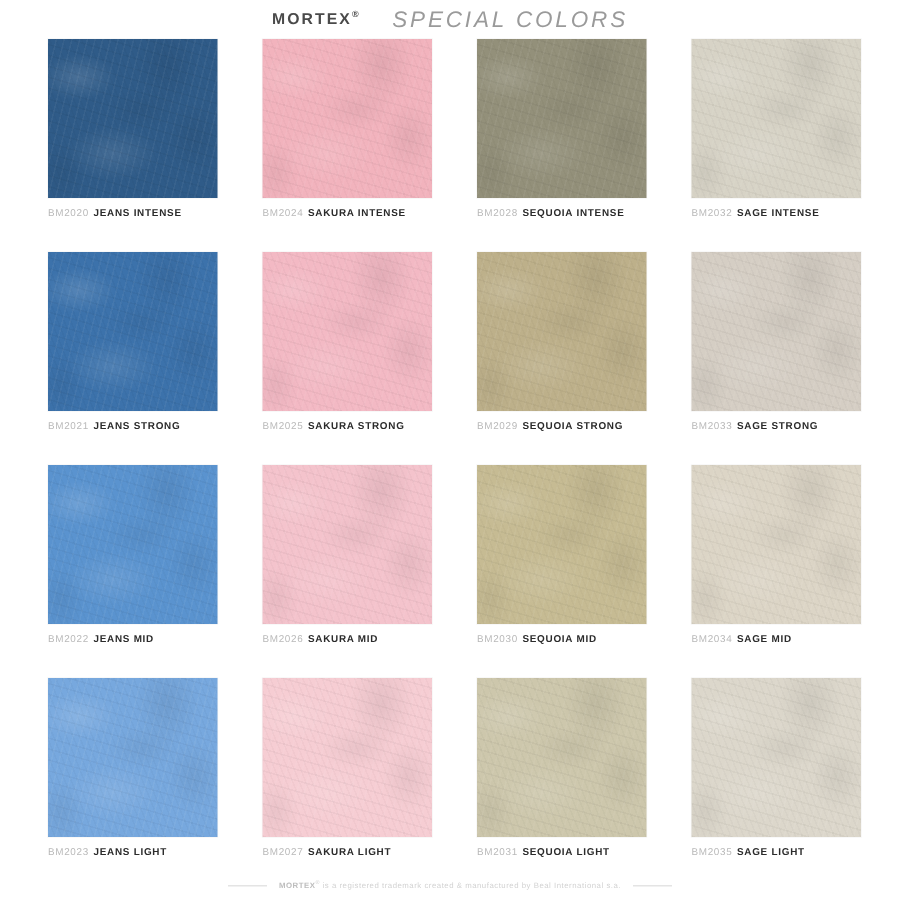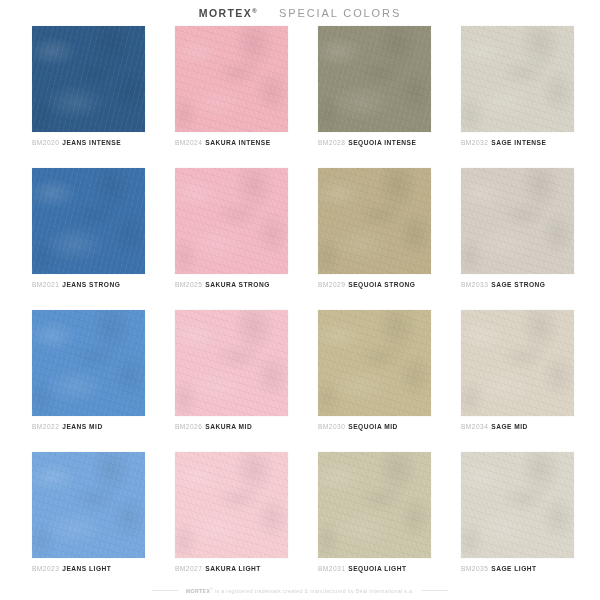--- a/index.html
+++ b/index.html
@@ -28,25 +28,26 @@
     font-weight: 700;
     color: #4a4a4a;
     letter-spacing: 1.4px;
   }
   .header .brand .reg {
     font-size: 6px;
     vertical-align: super;
     font-weight: 700;
   }
   .header .subtitle {
-    font-size: 11px;
+    font-size: 15px;
     font-weight: 400;
     color: #9a9a9a;
     letter-spacing: 1.9px;
     margin-left: 21px;
+    font-style: italic;
   }
 
   
   .grid {
     width: 600px;
     display: grid;
     grid-template-columns: repeat(4, 1fr);
     grid-template-rows: repeat(4, 142px);
     column-gap: 0px;
     row-gap: 0px;

